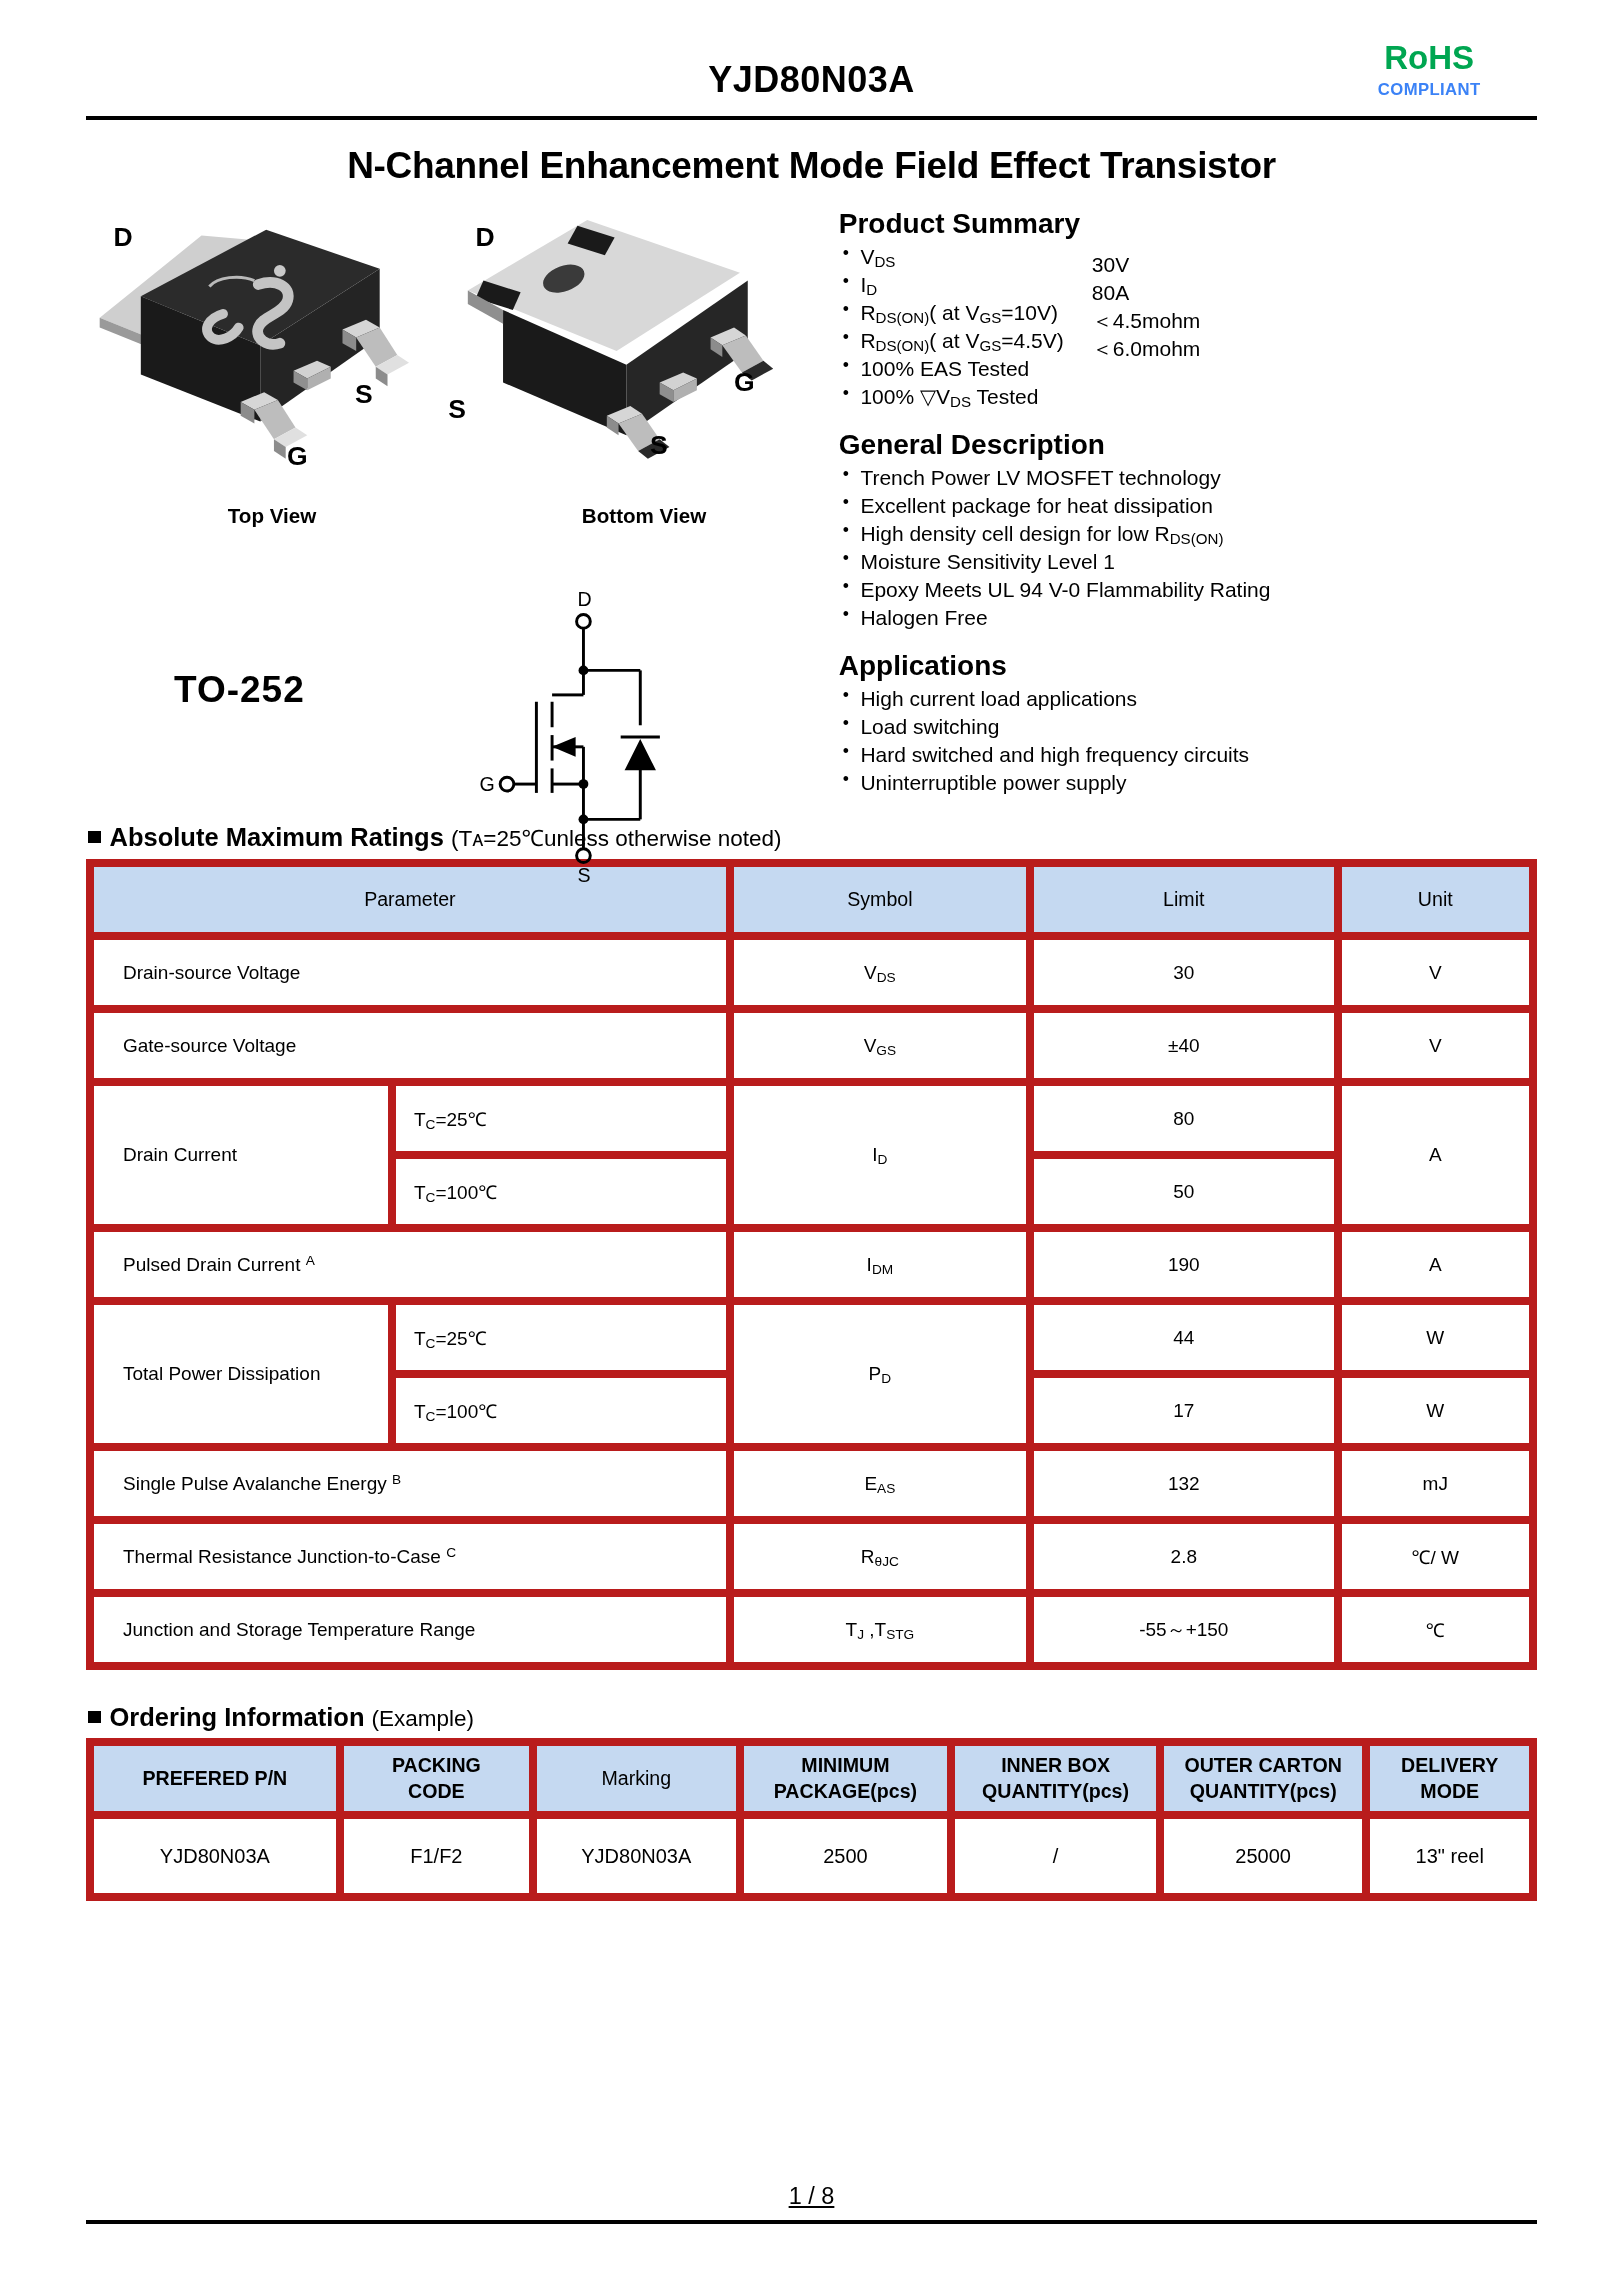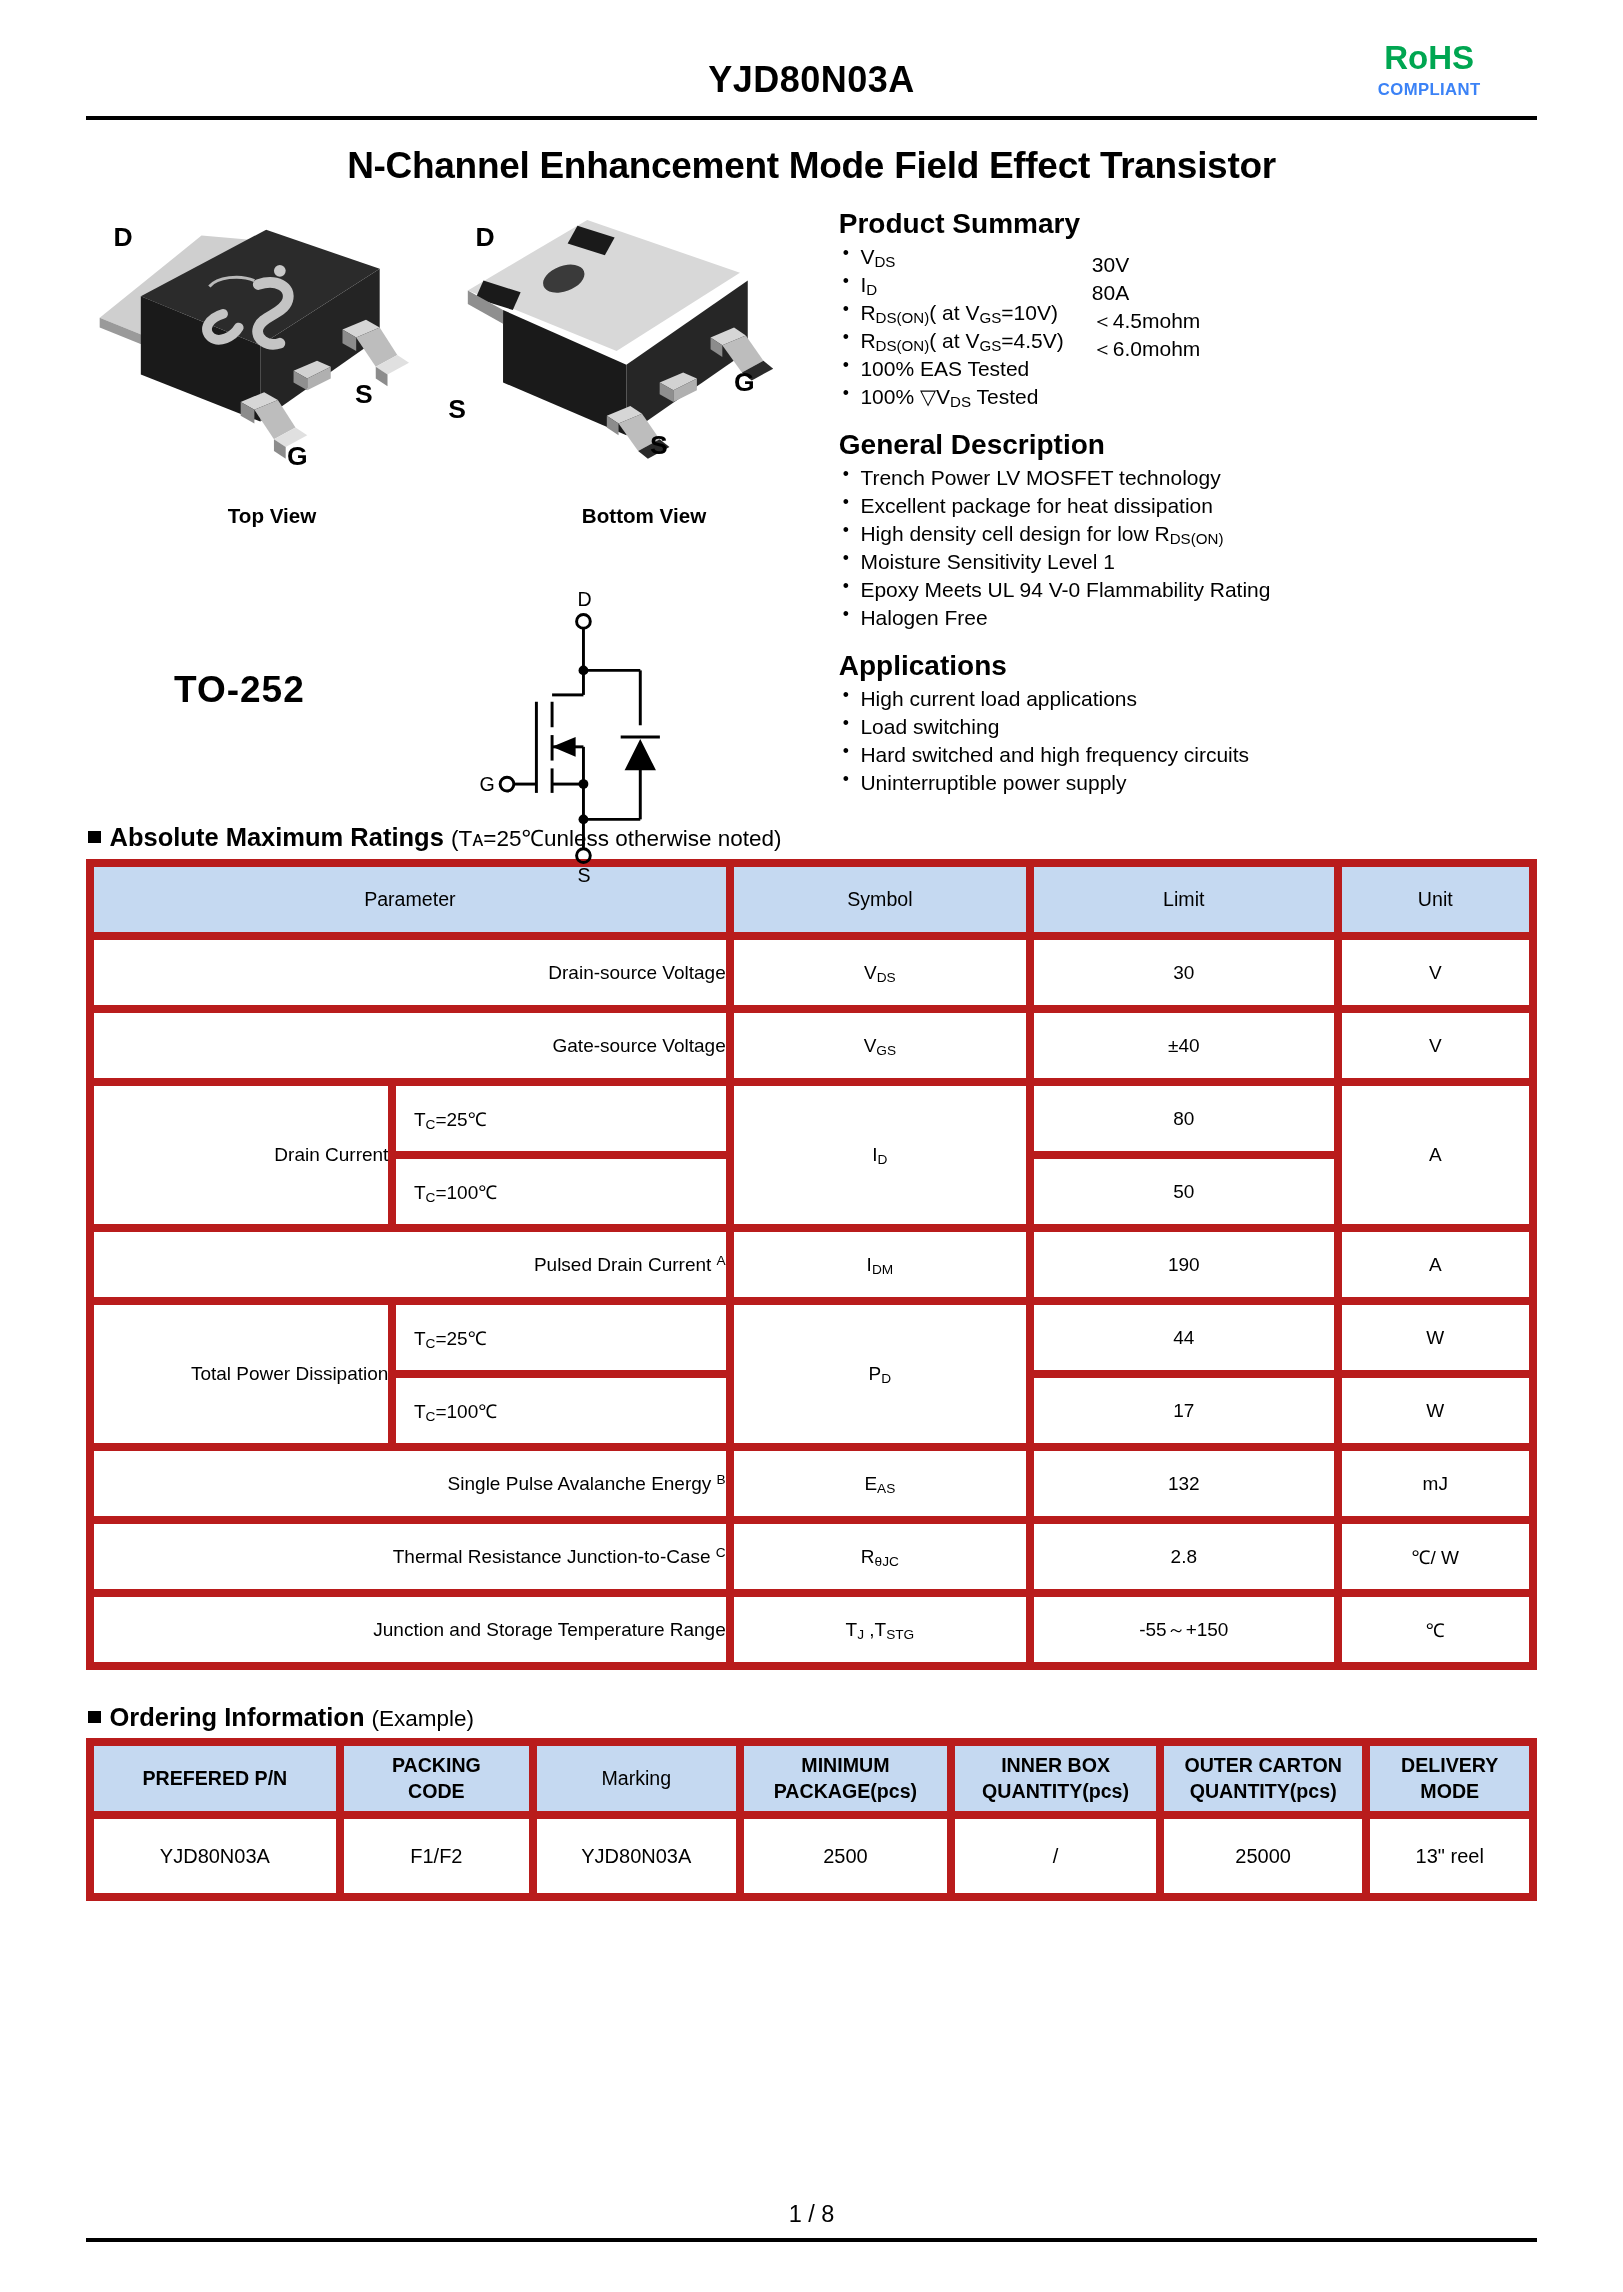--- a/index.html
+++ b/index.html
@@ -199,21 +199,21 @@
     font-size: 19px;
     text-align: center;
     padding: 0;
   }
   table.dt thead th {
     background: #c5d9f1;
     height: 65px;
     font-size: 19.6px;
   }
   table.dt td.pname {
-    text-align: right;
+    text-align: left;
     padding-left: 29px;
   }
   table.dt td.cond {
     text-align: left;
     padding-left: 17.6px;
   }
 
   .amr-wrap { margin-top: 25.5px; }
   .amr td { height: 65px; }
 
@@ -225,21 +225,22 @@
     line-height: 1.32;
   }
   table.ord th.thin { font-weight: normal; }
   table.ord td { height: 74px; font-size: 20px; }
 
   
   .footer {
     position: absolute;
     left: 86px;
     right: 86px;
-    bottom: 51px;
+    bottom: 69px;
+    text-decoration: underline;
   }
   .page-num {
     text-align: center;
     font-size: 23.5px;
     margin-bottom: 9.8px;
   }
   .footer-rule {
     height: 3.9px;
     background: #000;
   }

